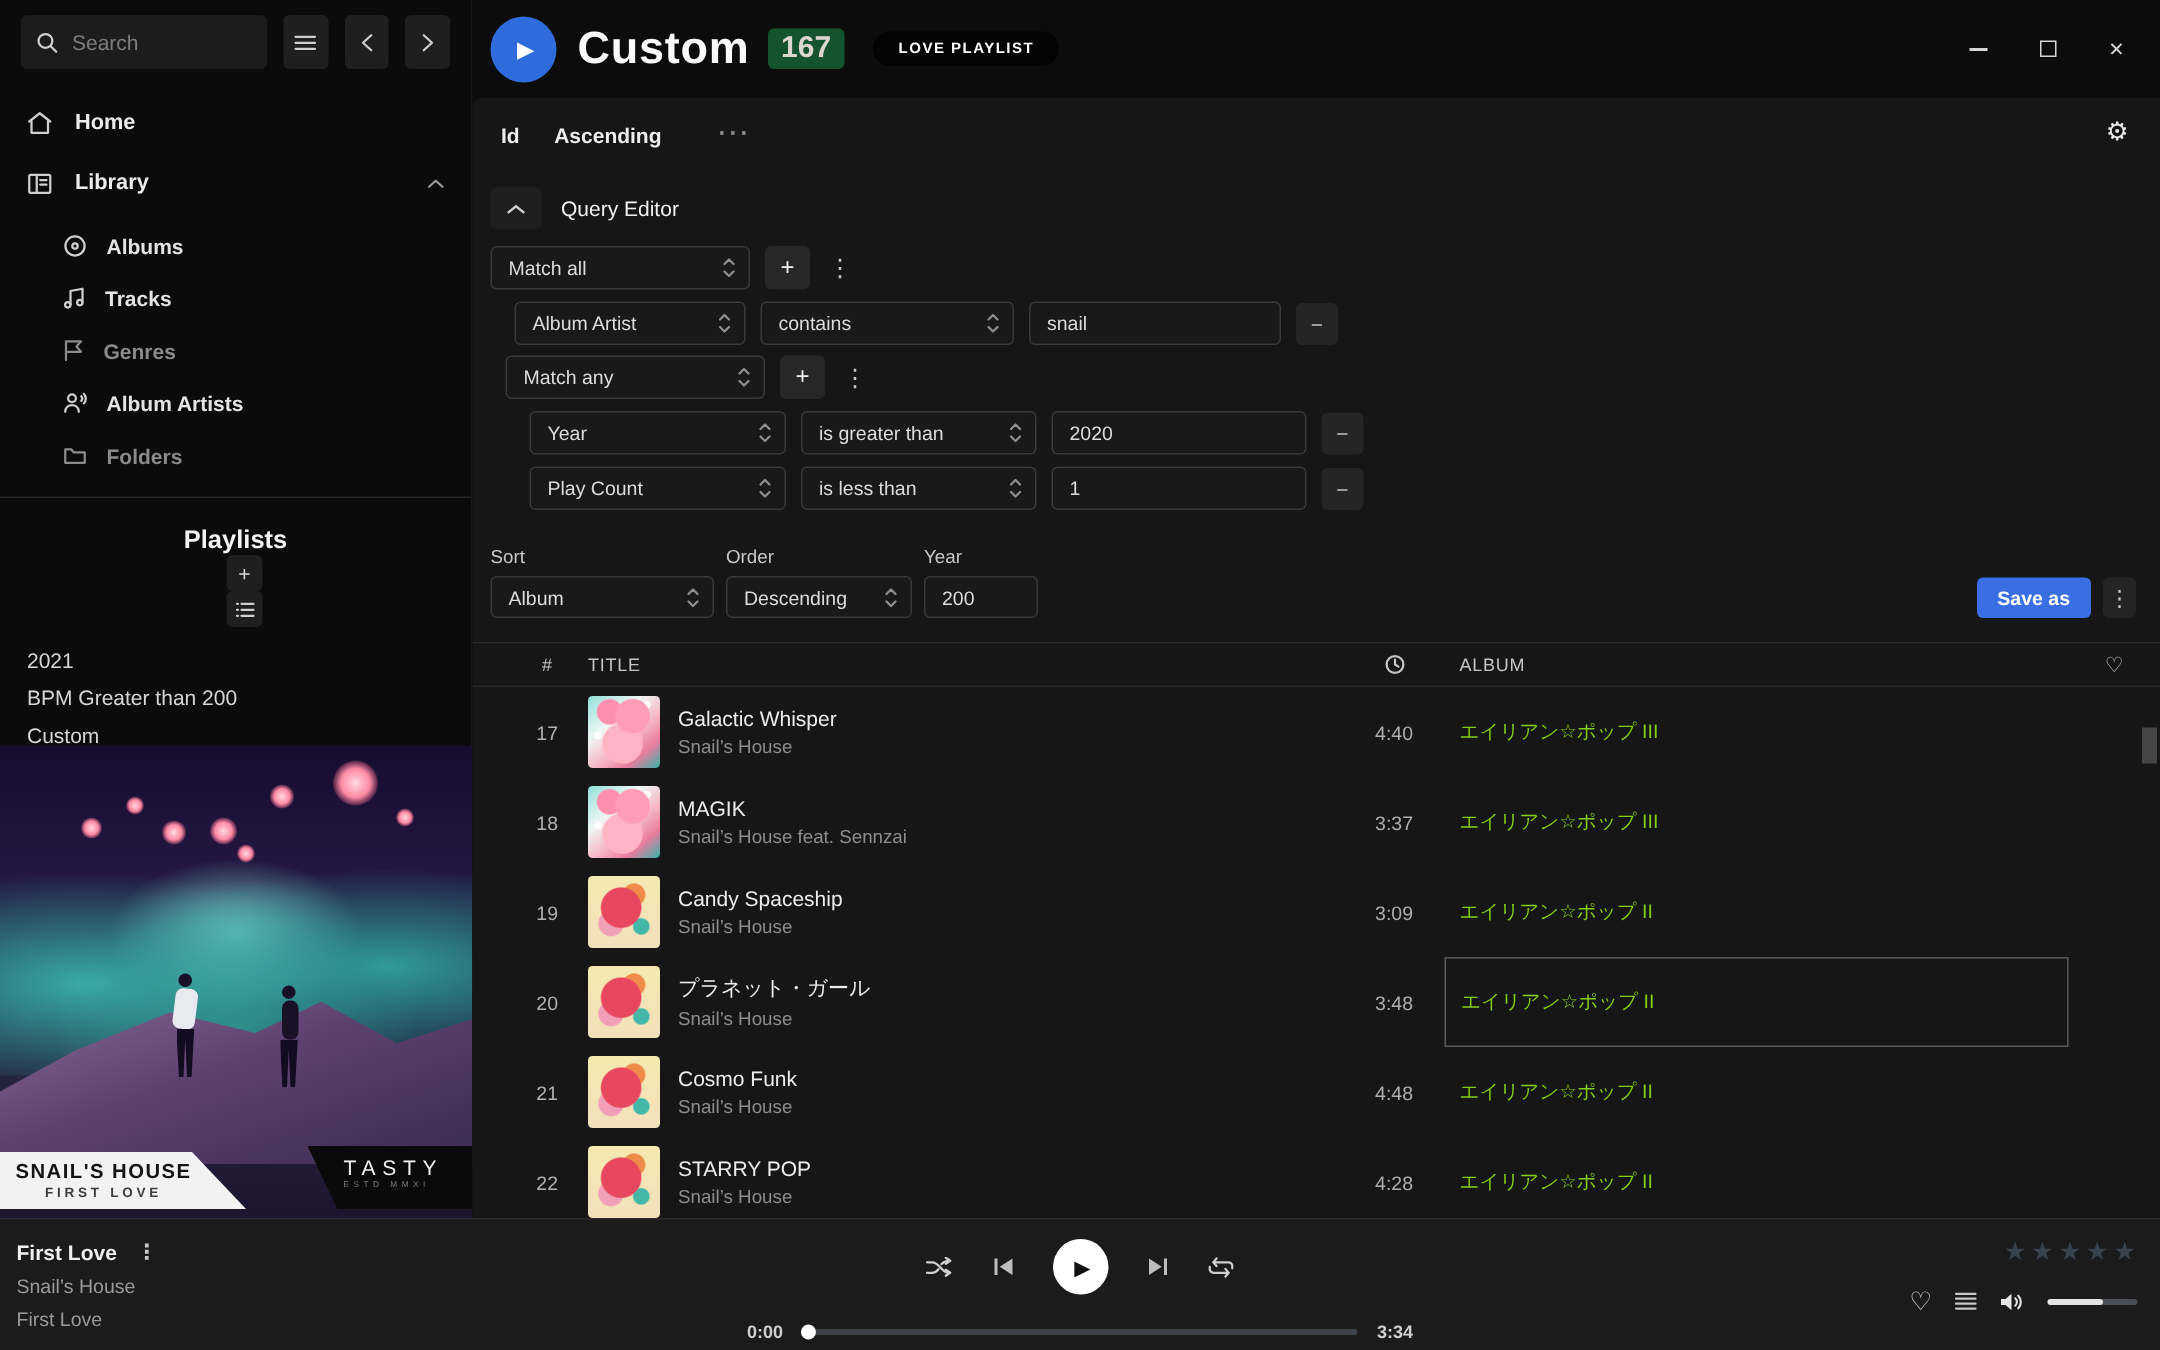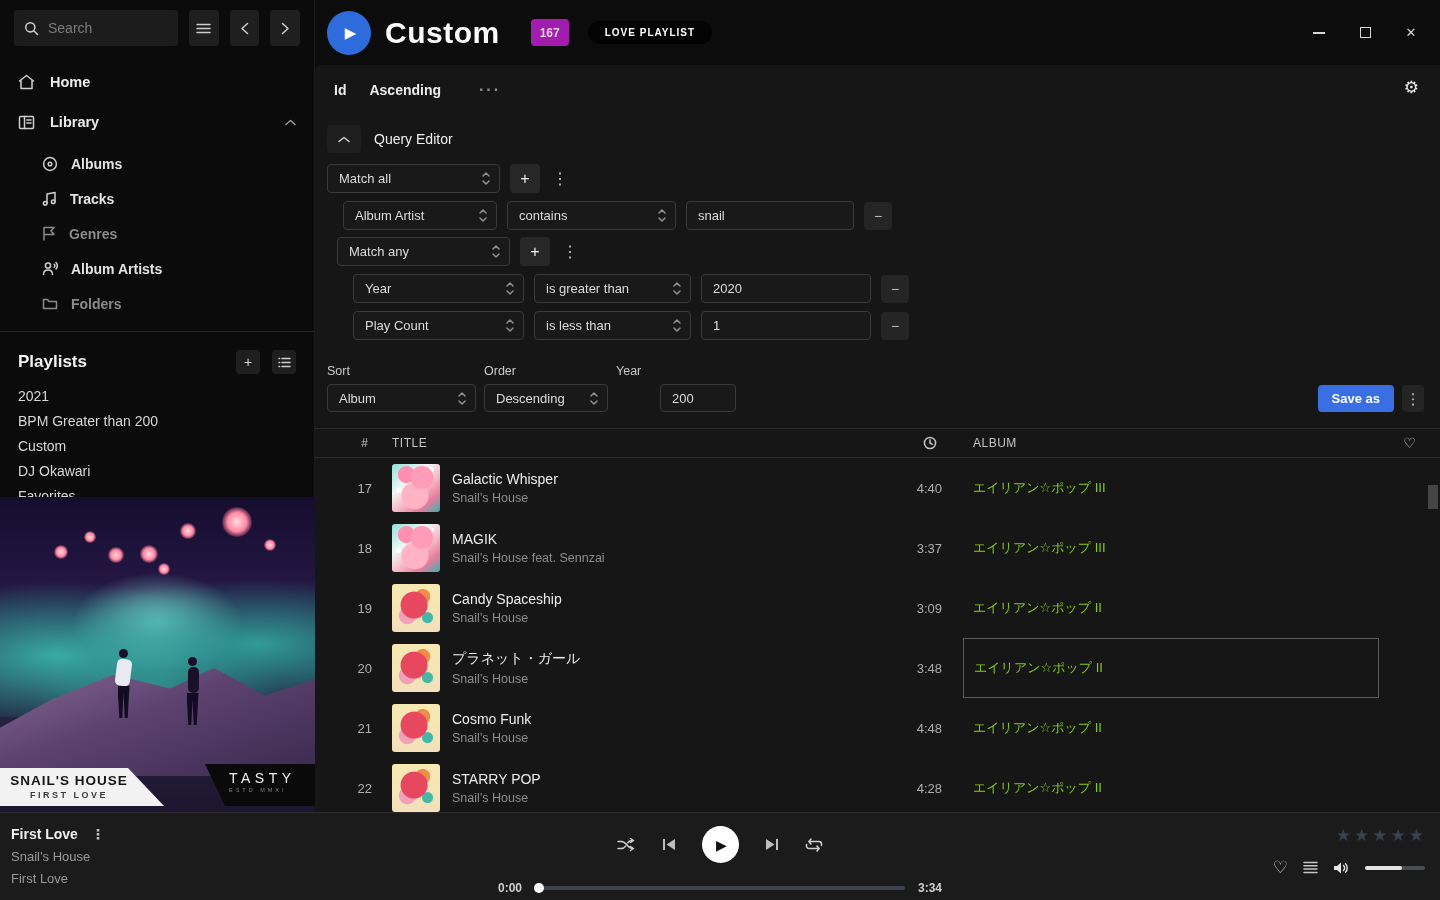--- a/index.html
+++ b/index.html
@@ -23,21 +23,21 @@
   .sq { width:31px; height:36px; background:#1f1f1f; border:none; border-radius:4px; display:flex; align-items:center; justify-content:center; cursor:pointer; }
   .nav-item { display:flex; align-items:center; gap:15px; margin:0 14px; padding:0 4px; height:28px; font-weight:700; font-size:14.5px; color:#ececec; cursor:pointer; }
   .nav-item.first { margin-top:22px; }
   .nav-item.lib { margin-top:12px; }
   .nav-item .grow { flex:1; }
   .lib-sub { margin-top:10px; }
   .lib-item { display:flex; align-items:center; gap:13px; height:35px; padding-left:42px; font-weight:700; font-size:14px; color:#e4e4e4; cursor:pointer; }
   .lib-item.dim { color:#8b8b8b; }
   .lib-item.dim .ic { stroke:#8b8b8b; }
   .divider { height:1px; background:#262626; margin-top:10px; }
-  .pl-head { display:flex; align-items:center; margin:18px 18px 0 18px; }
+  .pl-head { display:flex; align-items:center; margin:18px 18px 0 18px;flex-direction:column; }
   .pl-title { font-size:17px; font-weight:800; color:#f2f2f2; flex:1; }
   .pl-btn { width:24px; height:24px; background:#1f1f1f; border:none; border-radius:4px; color:#d8d8d8; display:flex; align-items:center; justify-content:center; cursor:pointer; margin-left:12px; font-size:14px; }
   .pl-list { margin:10px 18px 0 18px; }
   .pl-item { height:25px; line-height:25px; font-size:14px; color:#d6d6d6; cursor:pointer; white-space:nowrap; }
 
   
   .album-art { position:absolute; left:0; bottom:0; width:315px; height:315px; overflow:hidden;
     background:linear-gradient(180deg,#150d2e 0%,#241743 28%,#1d2c4a 52%,#262039 78%,#1c1530 100%); }
   .foliage { position:absolute; left:0; right:0; top:58px; bottom:95px; opacity:.85;
     background:radial-gradient(ellipse at 18% 62%, #3ec2b4 0%, rgba(62,194,180,0) 52%),
@@ -61,22 +61,22 @@
     clip-path:polygon(0 0,100% 0,100% 100%,20px 100%); padding:6px 8px 0 24px; }
   .banner-b .l1 { font-size:14px; font-weight:400; color:#f0f0f0; letter-spacing:4.5px; }
   .banner-b .l2 { font-size:5.5px; color:#7d7d7d; letter-spacing:3px; margin-top:1px; }
 
   
   .titlebar { position:relative; height:65px; display:flex; align-items:center; padding-left:12px; }
   .playbig { width:44px; height:44px; border-radius:50%; background:#2e6bdb; border:none; cursor:pointer;
     color:#fff; font-size:15px; display:flex; align-items:center; justify-content:center; }
   .playbig span { margin-left:3px; }
   .page-title { font-size:30px; font-weight:800; color:#fafafa; margin-left:14px; letter-spacing:.5px; }
-  .count-badge { margin-left:31px; height:27px; min-width:36px; padding:0 9px; background:#a21caf; border-radius:4px;
-    display:flex; align-items:center; justify-content:center; font-size:12px; font-weight:600; color:#ddd6d0; }
+  .count-badge { margin-left:12px; height:27px; min-width:36px; padding:0 9px; background:#14532d; border-radius:4px;
+    display:flex; align-items:center; justify-content:center; font-size:20px; font-weight:600; color:#ddd6d0; }
   .smart-pill { margin-left:19px; height:23px; padding:0 17px; background:#030303; border-radius:12px;
     display:flex; align-items:center; font-size:10px; font-weight:800; letter-spacing:1px; color:#fff; }
   .winctl { position:absolute; top:0; right:0; height:65px; display:flex; align-items:center; gap:30px; padding-right:21px; }
   .wbtn { background:none; border:none; cursor:pointer; width:16px; height:16px; display:flex; align-items:center; justify-content:center; }
   .w-min { width:12px; height:2px; background:#d6d6d6; }
   .w-max { width:11px; height:11px; border:1.5px solid #d6d6d6; }
   .w-close { color:#d6d6d6; font-size:13px; }
 
   
   .toolbar { position:relative; height:26px; margin:12px 21px 0 19px; display:flex; align-items:center; }
@@ -96,21 +96,21 @@
   .sqbtn { width:30px; height:29px; background:#272727; border:none; border-radius:4px; color:#eee; font-size:16px; cursor:pointer; display:flex; align-items:center; justify-content:center; }
   .kebab { background:none; border:none; color:#c8c8c8; font-size:16px; cursor:pointer; padding:0 2px; }
   .minus-btn { width:28px; height:28px; background:#252525; border:none; border-radius:4px; color:#c0c0c0; font-size:14px; cursor:pointer; }
   .g0 { margin:11px 0 0 12px; } .r0 { margin:8px 0 0 28px; }
   .g1 { margin:7px 0 0 22px; }  .r1 { margin:8px 0 0 38px; }
   .w173{width:173px;} .w154{width:154px;} .w169{width:169px;} .w168{width:168px;}
   .w171{width:171px;} .w157{width:157px;} .w170{width:170px;}
   .sortrow { position:relative; display:flex; gap:8px; margin:24px 12px 0 12px; }
   .fstack { display:flex; flex-direction:column; }
   .flabel { font-size:12.5px; color:#c8c8c8; margin-bottom:6px; }
-  .s-album{width:149px;height:28px;} .s-order{width:124px;height:28px;} .s-limit{width:76px;height:28px;margin-left:44px;}
+  .s-album{width:149px;height:28px;} .s-order{width:124px;height:28px;} .s-limit{width:76px;height:28px;}
   .saveas { position:absolute; right:34px; bottom:0; height:27px; padding:0 14px; background:#3a6fe3; color:#fff; border:none; border-radius:4px;
     font-size:13px; font-weight:700; cursor:pointer; font-family:inherit; }
   .sort-kebab { position:absolute; right:4px; bottom:0; height:27px; width:22px; background:#242424; border:none; border-radius:4px; color:#c8c8c8; font-size:15px; cursor:pointer; }
 
   
   .grid7 { display:grid; grid-template-columns:65px 72px 1fr 70px 21px 416px 61px; align-items:center; }
   .thead { height:30px; margin-top:16px; border-top:1px solid #2a2a2a; border-bottom:1px solid #2a2a2a; color:#c4c4c4; font-size:12px; }
   .th-num { text-align:right; padding-right:12px; cursor:pointer; }
   .th-title { padding-left:12px; letter-spacing:.5px; cursor:pointer; white-space:nowrap; }
   .th-clock { display:flex; justify-content:flex-end; padding-right:5px; cursor:pointer; }

